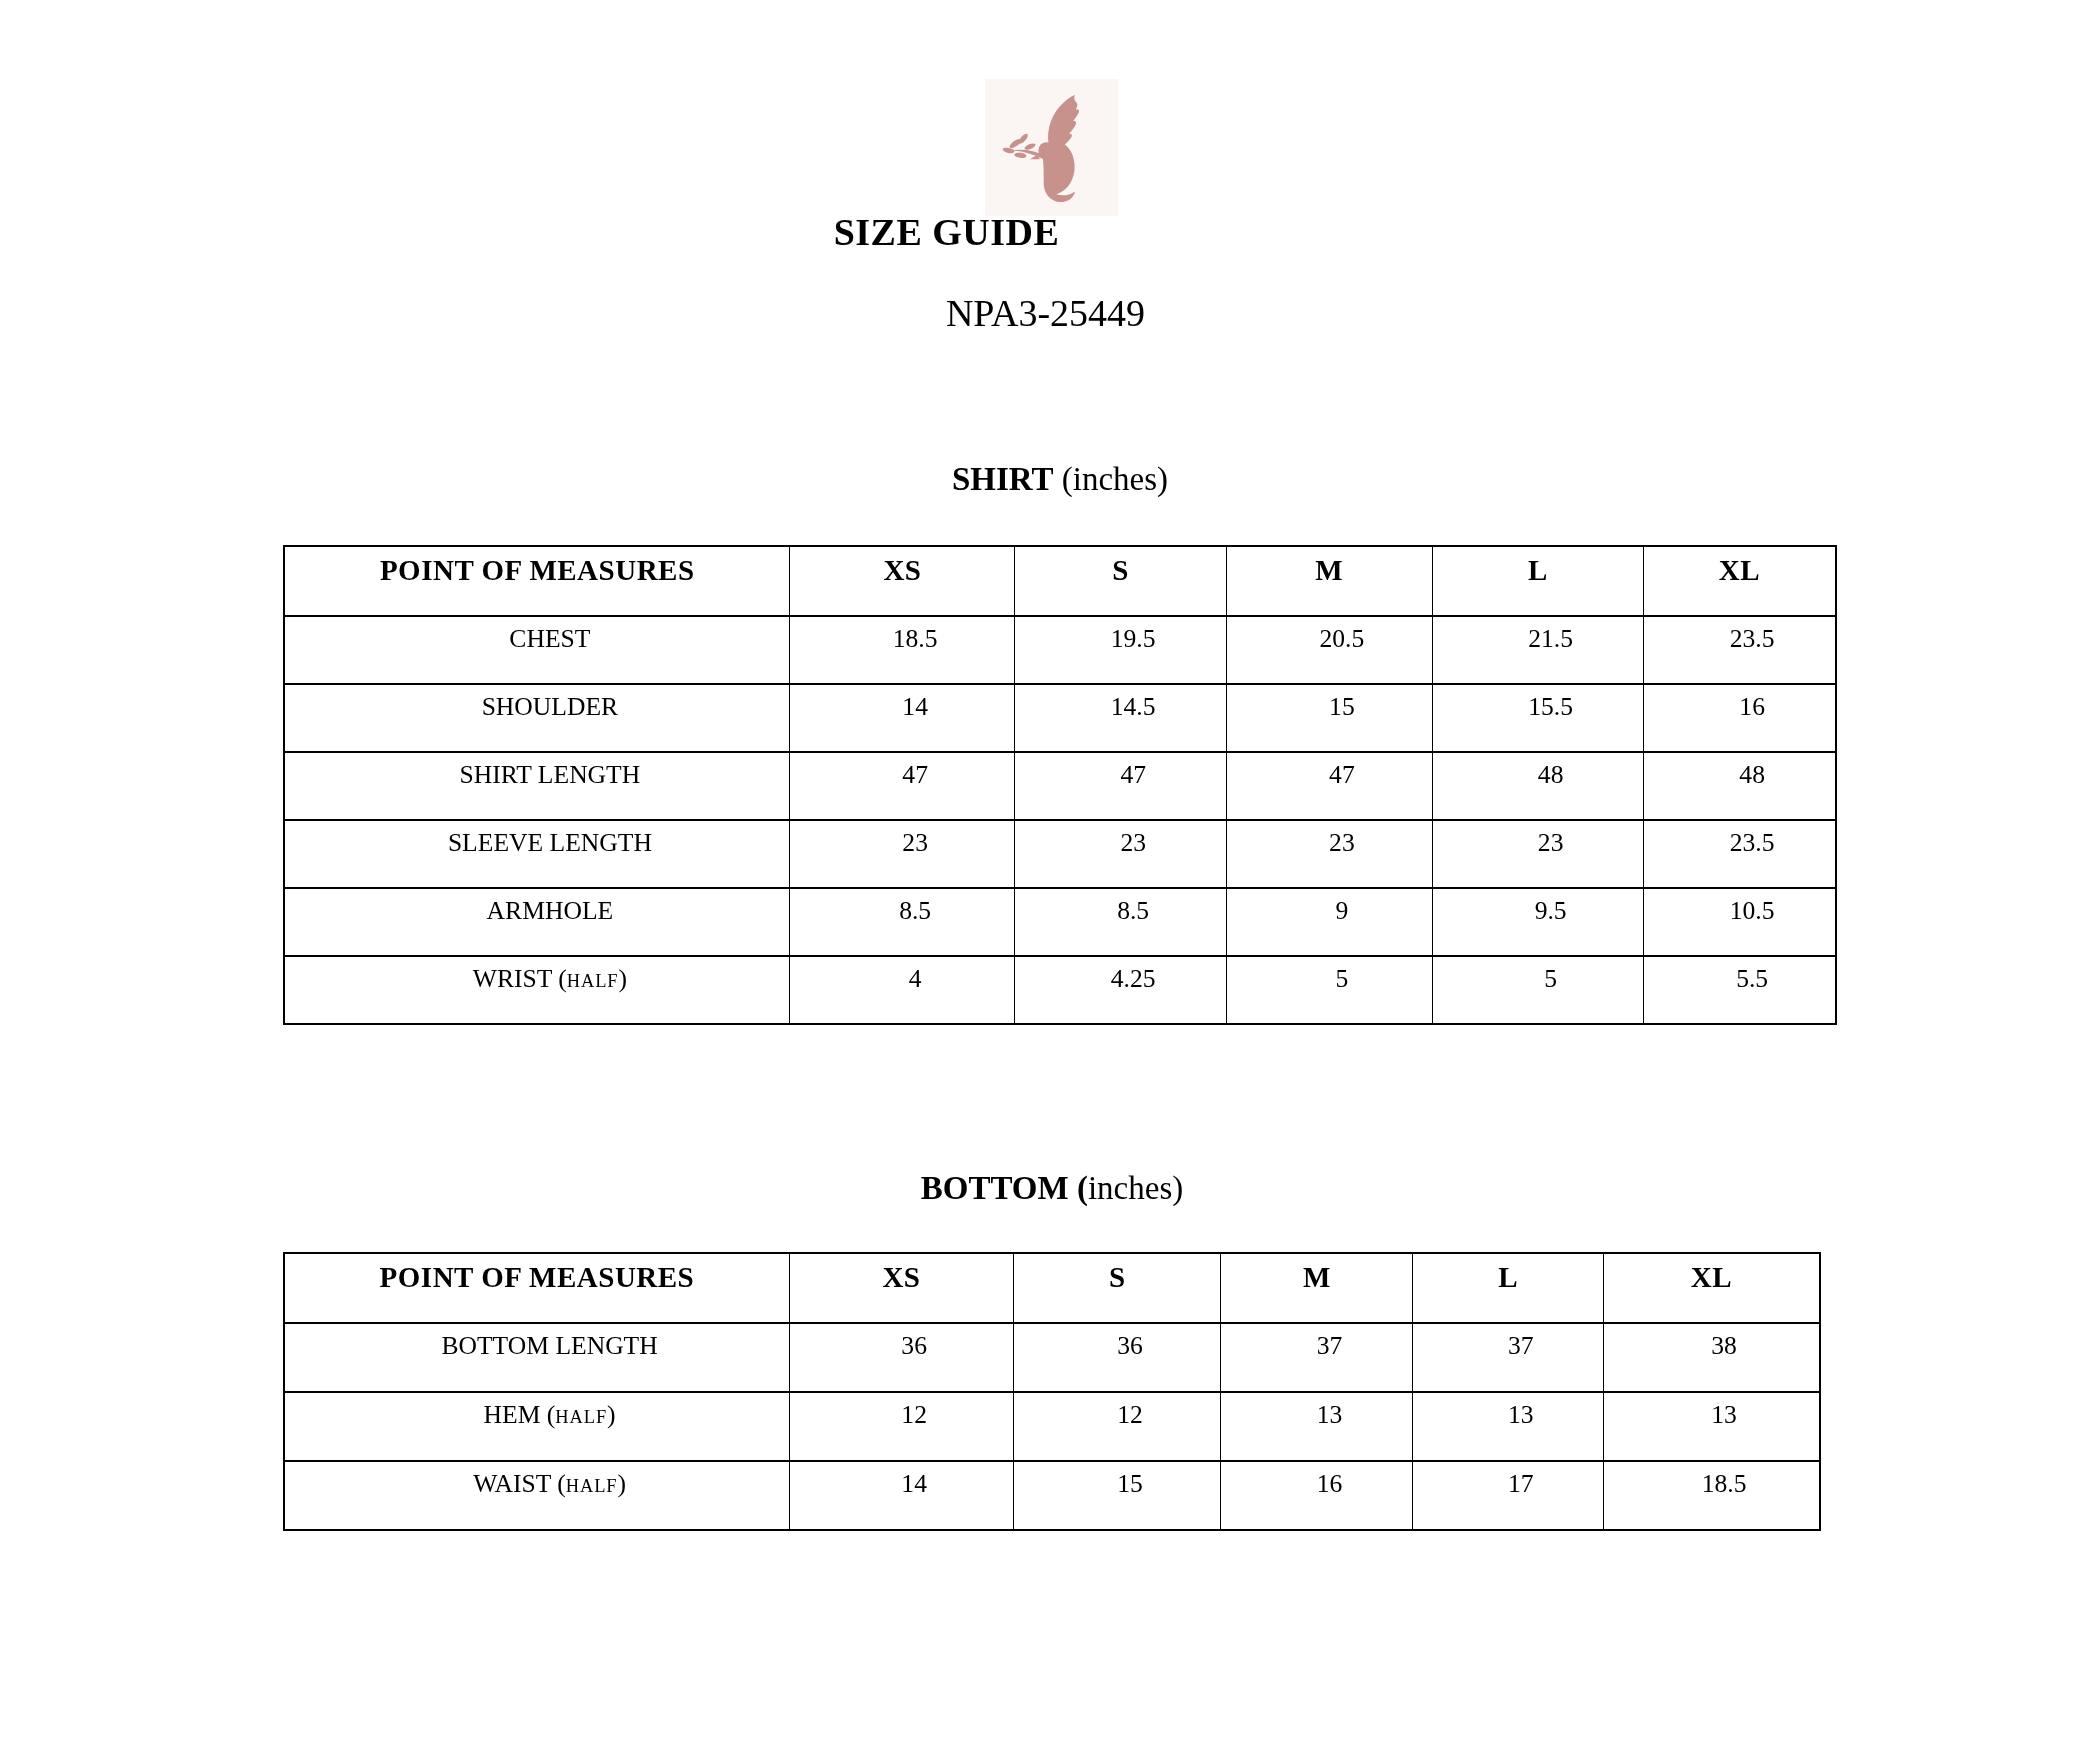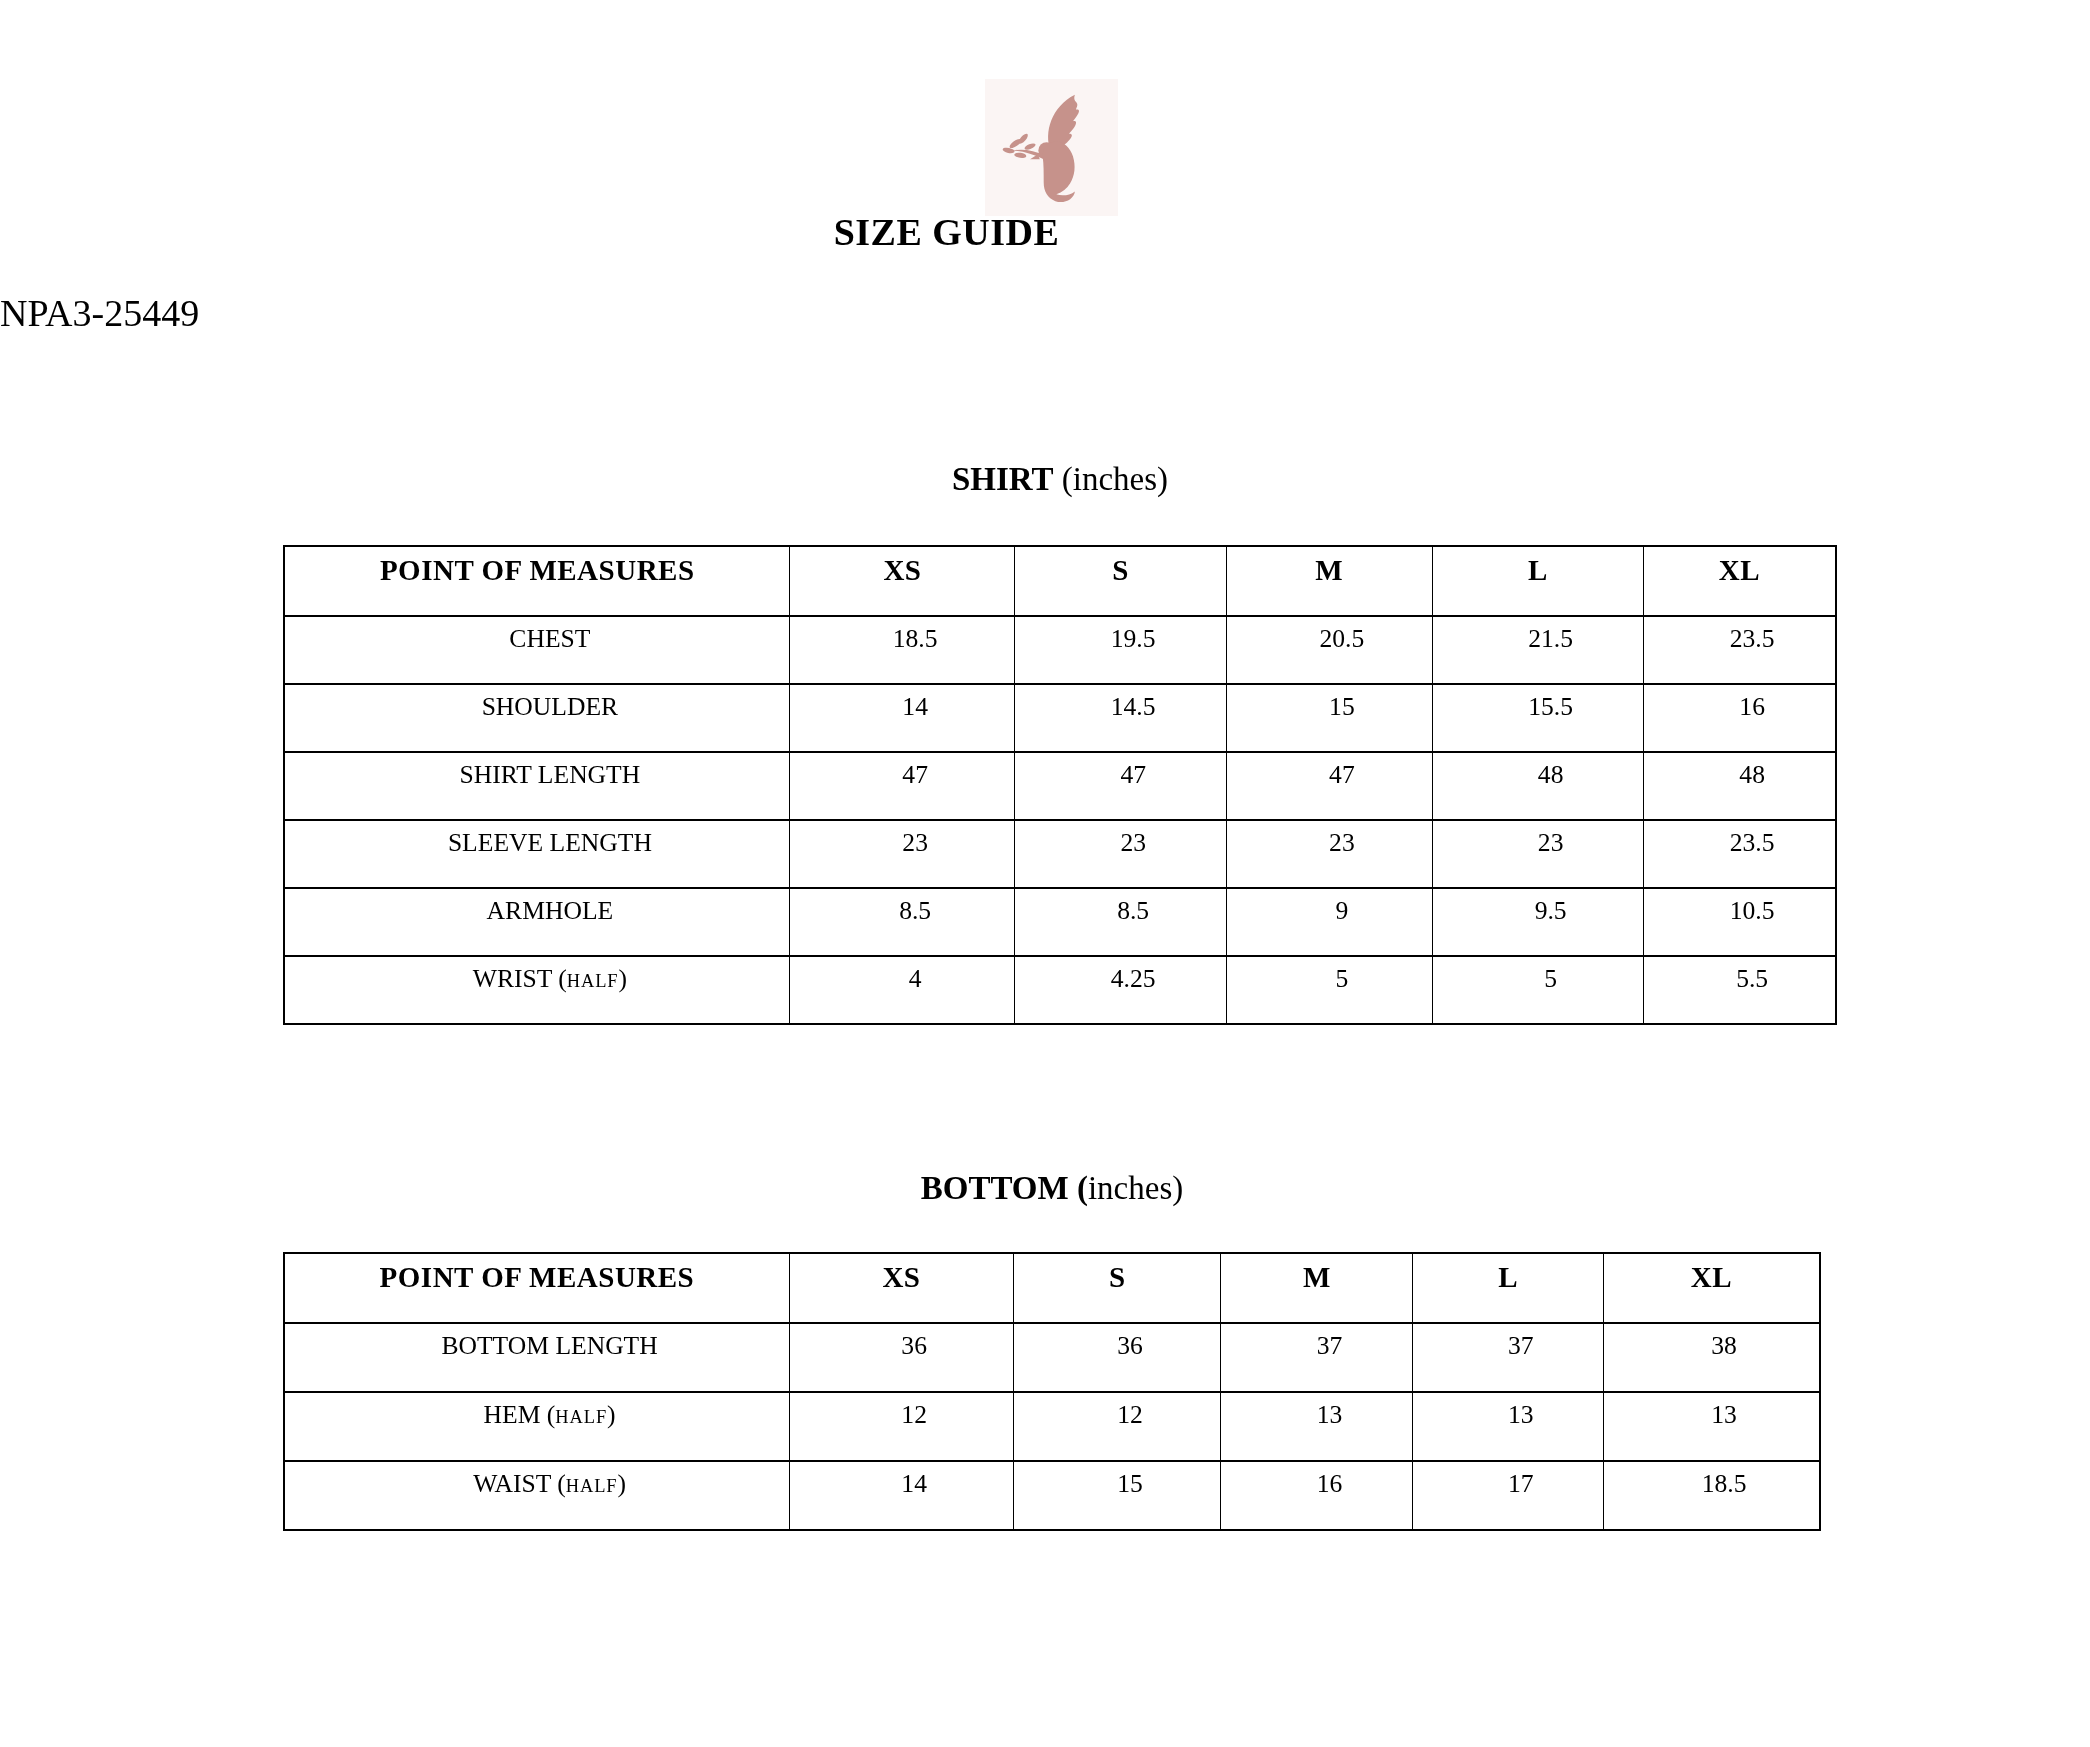--- a/index.html
+++ b/index.html
@@ -45,20 +45,21 @@
     font-size: 38px;
     font-weight: bold;
     letter-spacing: 0.5px;
     margin: 0;
   }
   .product-code {
     position: absolute;
     top: 291px;
     left: 0;
     width: 2091px;
+    text-align: center;
     font-size: 38px;
     font-weight: normal;
   }
   .table-block {
     position: absolute;
     left: 283px;
   }
   .table-block.shirt { top: 461px; width: 1554px; }
   .table-block.bottom { top: 1170px; width: 1538px; }
   .tbl-heading {

